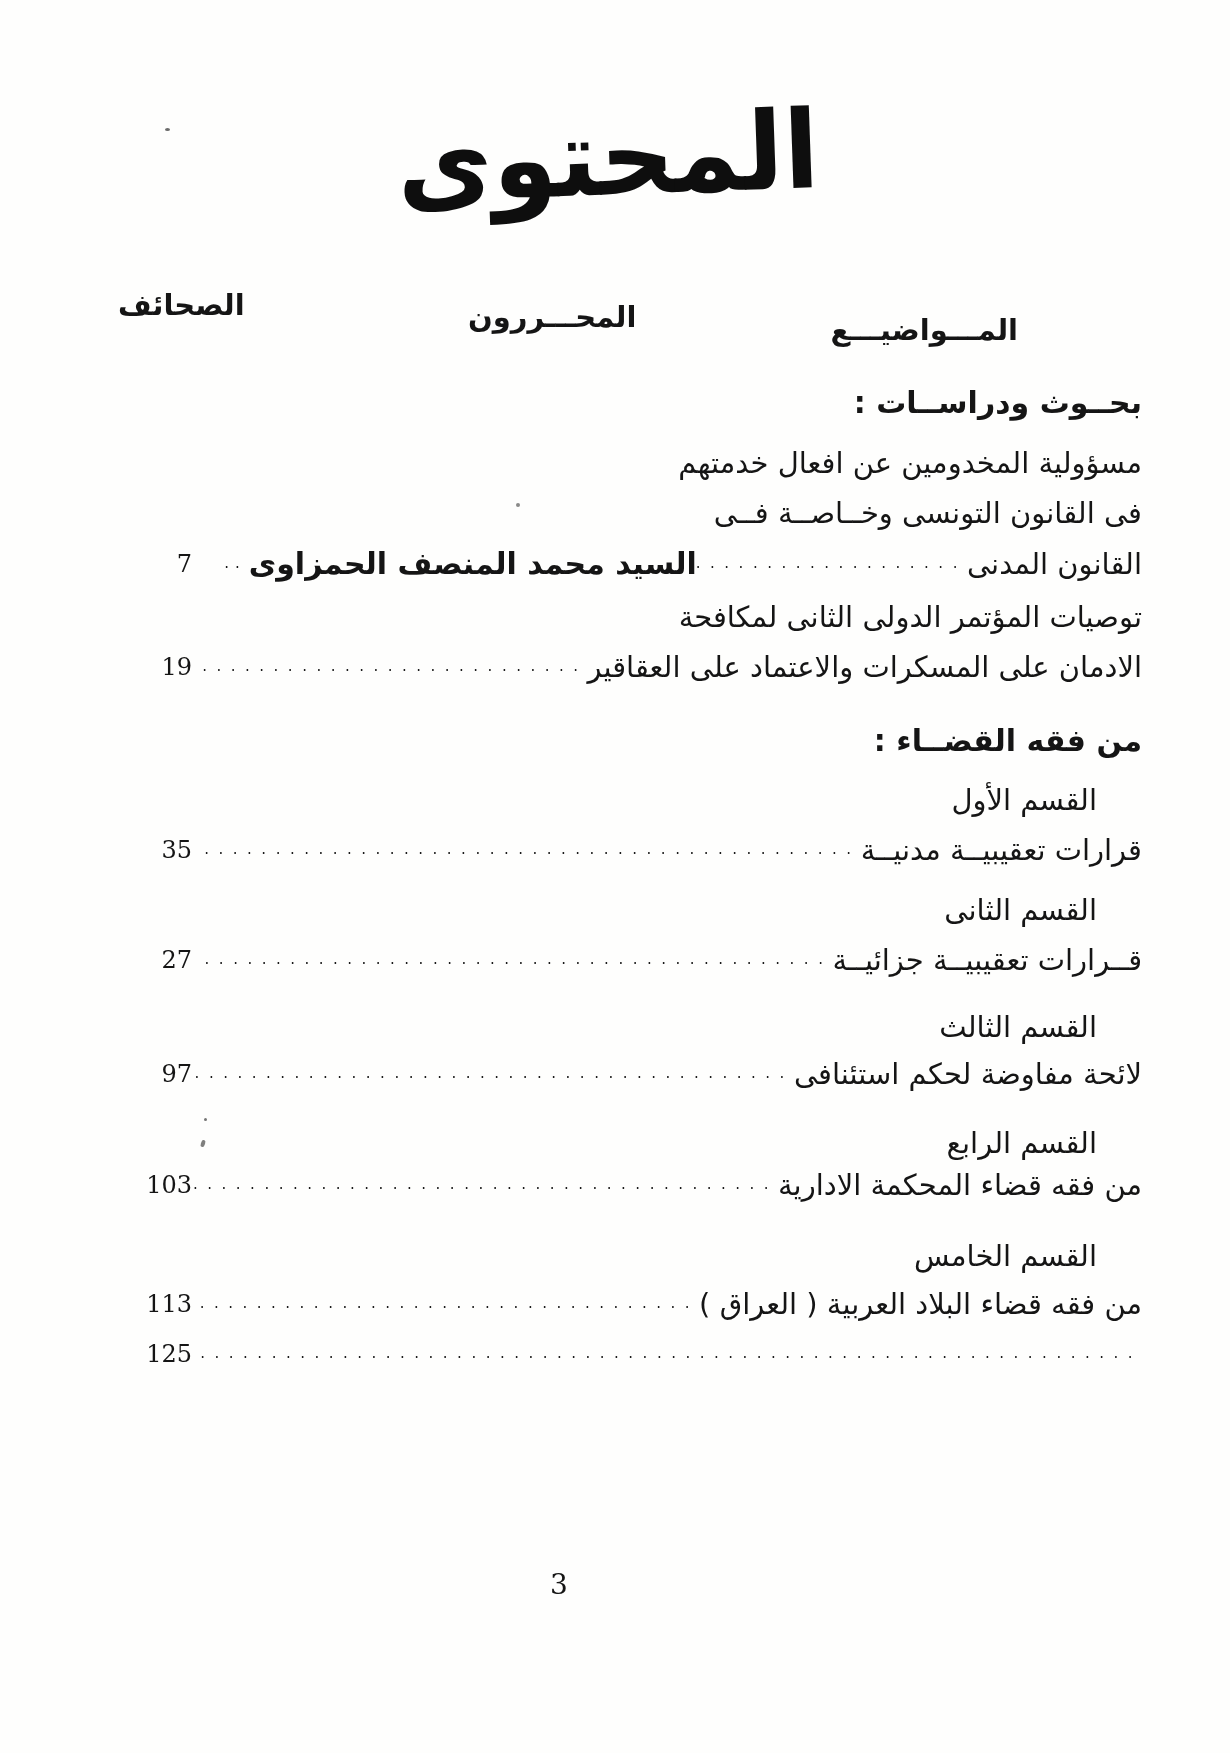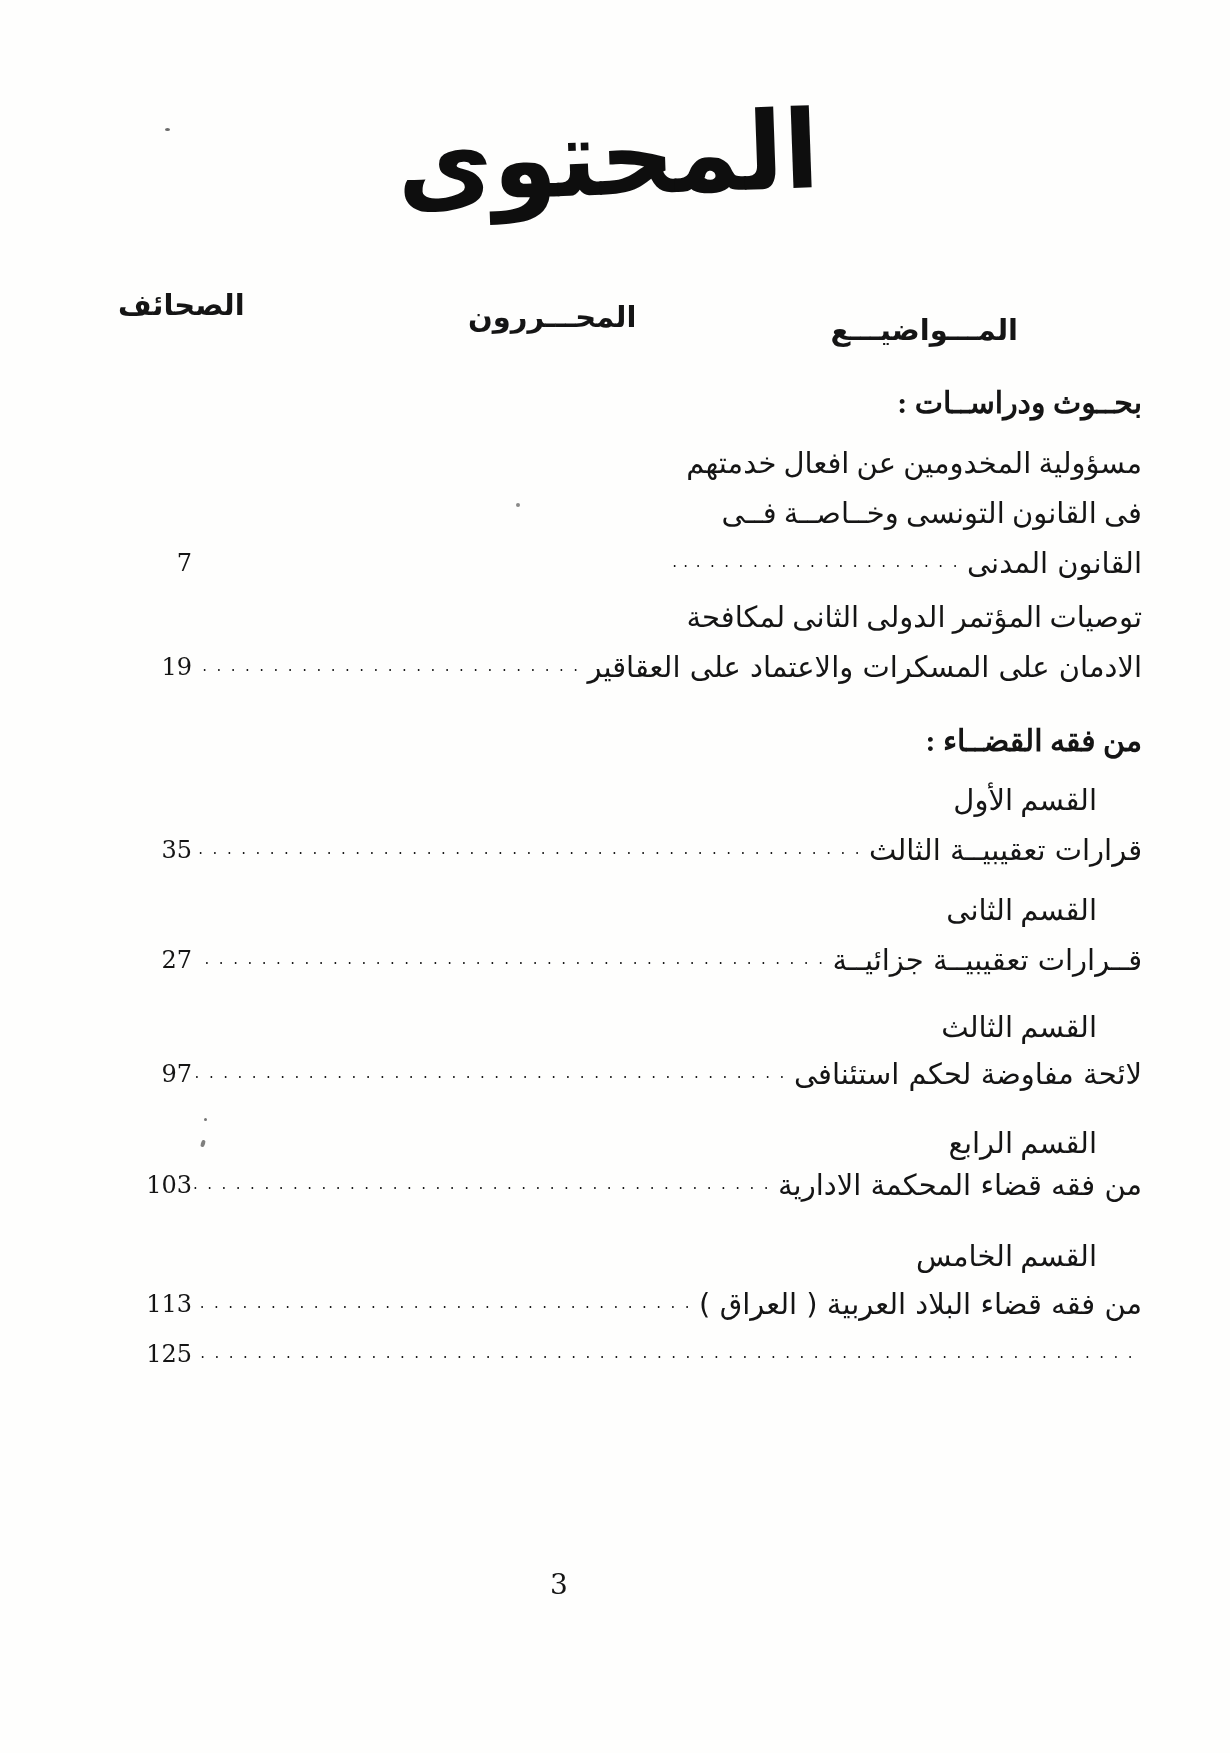--- a/index.html
+++ b/index.html
@@ -28,21 +28,20 @@
   }
   .hdr-pages{top:288px;left:118px;}
   .hdr-editors{top:300px;left:468px;text-align:center;}
   .hdr-topics{top:313px;right:212px;}
   
   .plain{
     position:absolute;right:88px;
     direction:rtl;text-align:center;
     font-size:29px;line-height:1.35;
     white-space:nowrap;
-    font-family:Liberation Serif, serif;
   }
   .sechead{font-weight:bold;font-size:30px;}
   .sub{right:133px;}
   
   .row{
     position:absolute;left:128px;right:88px;
     direction:rtl;
     display:flex;align-items:baseline;
     font-size:29px;line-height:1.35;
     white-space:nowrap;
@@ -102,38 +101,39 @@
   <div class="hdr hdr-topics">المـــواضيـــع</div>
 
   <div class="plain sechead" style="top:383px">بحــوث ودراســات :</div>
 
   <div class="plain" style="top:494px">فى القانون التونسى وخــاصــة فــى</div>
   <div class="plain" style="top:444px">مسؤولية المخدومين عن افعال خدمتهم</div>
 
   <div class="row" style="top:544px">
     <span class="txt">القانون المدنى</span>
     <span class="dots dots-fixed"></span>
+    <span class="ed">السيد محمد المنصف الحمزاوى</span>
     <span class="mini"></span>
     <span class="spacer"></span>
     <span class="pg">7</span>
   </div>
 
   <div class="plain" style="top:598px">توصيات المؤتمر الدولى الثانى لمكافحة</div>
 
   <div class="row" style="top:648px">
     <span class="txt">الادمان على المسكرات والاعتماد على العقاقير</span>
     <span class="dots"></span>
     <span class="pg">19</span>
   </div>
 
   <div class="plain sechead" style="top:721px">من فقه القضــاء :</div>
 
   <div class="plain sub" style="top:781px">القسم الأول</div>
   <div class="row" style="top:831px">
-    <span class="txt">قرارات تعقيبيــة الثالث</span>
+    <span class="txt">قرارات تعقيبيــة مدنيــة</span>
     <span class="dots"></span>
     <span class="pg">35</span>
   </div>
 
   <div class="plain sub" style="top:891px">القسم الثانى</div>
   <div class="row" style="top:941px">
     <span class="txt">قــرارات تعقيبيــة جزائيــة</span>
     <span class="dots"></span>
     <span class="pg">27</span>
   </div>

